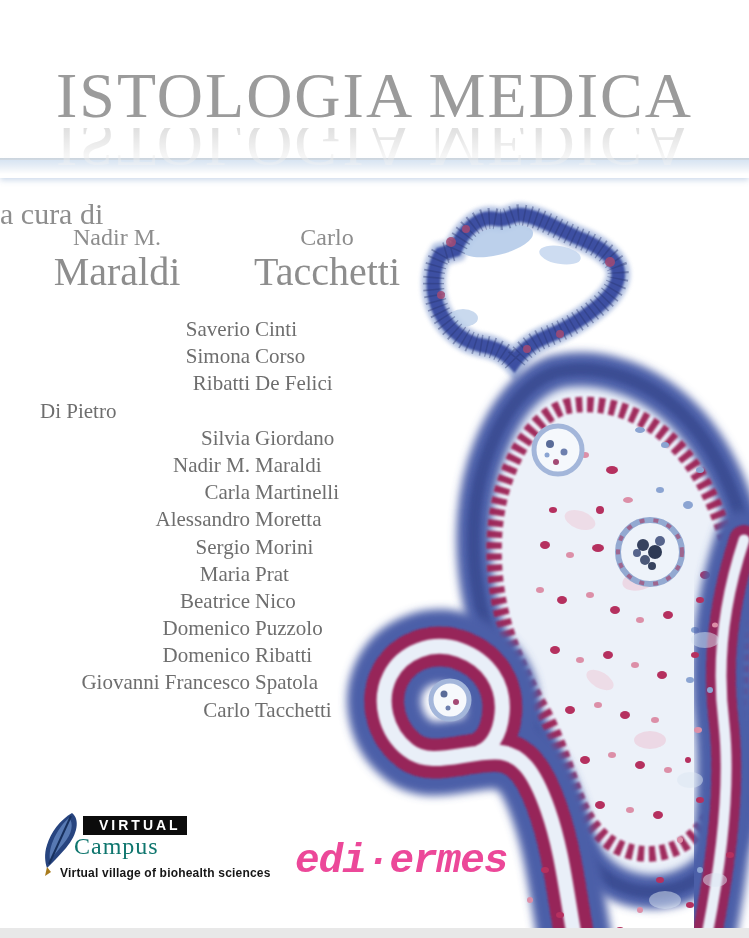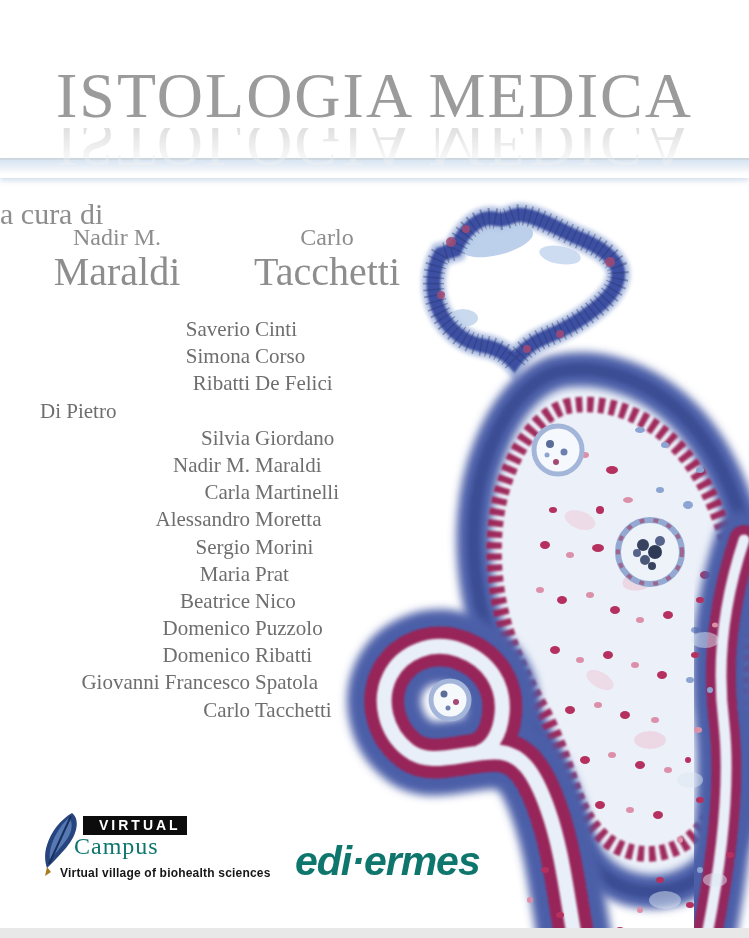--- a/index.html
+++ b/index.html
@@ -324,15 +324,15 @@
       <path d="M34 3 C42 9 40 24 28 38 C21 46 14 53 9 58 C7 52 6 44 9 35 C13 22 22 10 34 3 Z" fill="#27447f"></path>
       <path d="M31 8 C36 13 34 24 26 33 C21 39 16 45 12 50 C11 45 12 38 15 31 C19 21 25 13 31 8 Z" fill="#5d7fb9" opacity=".9"></path>
       <path d="M33 6 L11 54" stroke="#17305e" stroke-width="2" fill="none"></path>
       <path d="M9 57 L13 62 L7 66 Z" fill="#a87b1c"></path>
     </svg>
     <div class="vc-virtual">VIRTUAL</div>
     <div class="vc-campus">Campus</div>
     <div class="vc-tagline">Virtual village of biohealth sciences</div>
   </div>
 
-  <div class="publisher" style="color:#0f766e;">edi·ermes</div>
+  <div class="publisher" style="color:#ec4899;font-family:Liberation Mono, monospace;">edi·ermes</div>
 
 </div>
 
 </body></html>

